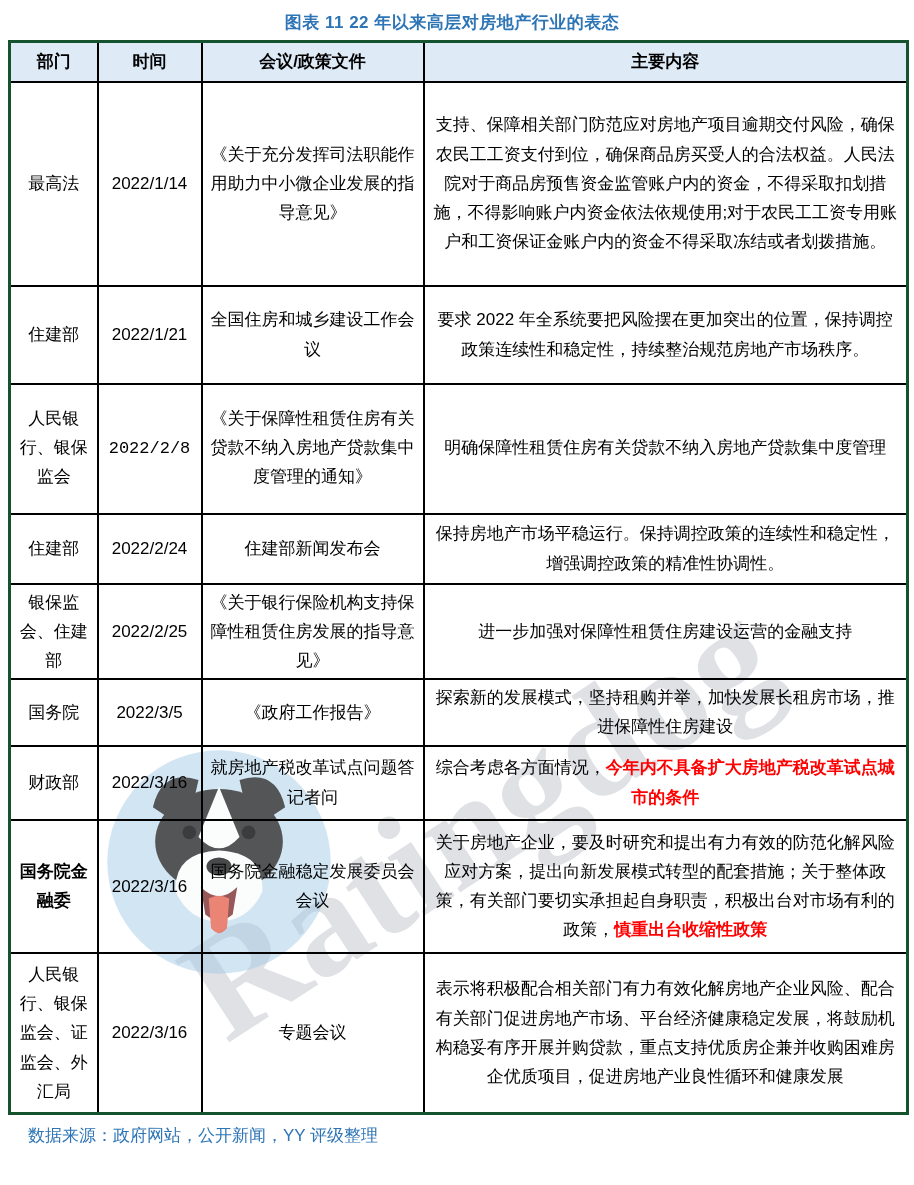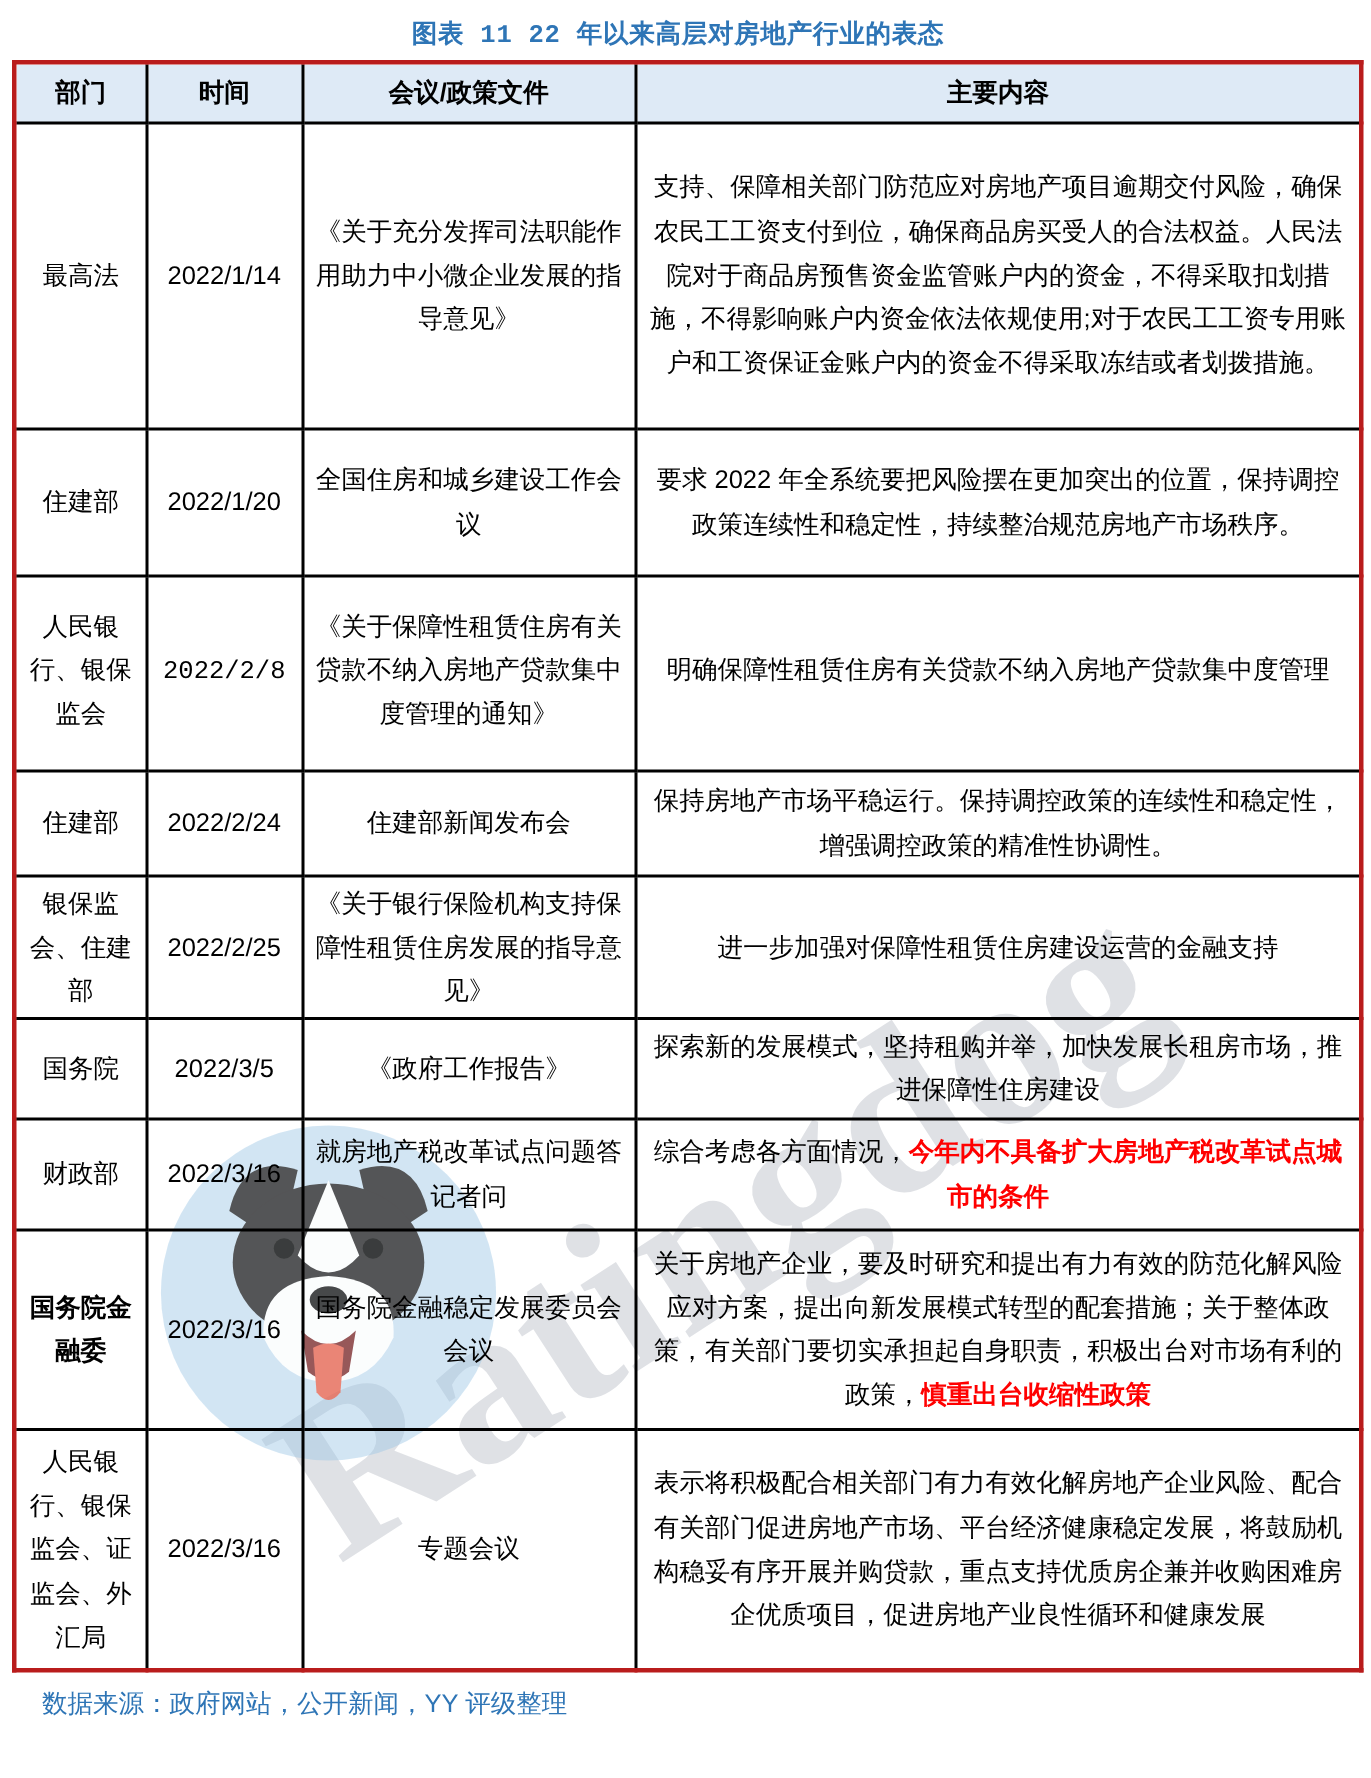--- a/index.html
+++ b/index.html
@@ -6,21 +6,20 @@
   body{
     width:914px;height:1185px;position:relative;overflow:hidden;
     font-family:"Liberation Sans","DejaVu Sans",sans-serif;
     -webkit-font-smoothing:antialiased;
   }
   .page-title{
     width:904px;text-align:center;
     padding-top:11px;
     font-size:17px;font-weight:bold;color:#2E75B6;
     letter-spacing:0.5px;
-    font-family:Liberation Mono, monospace;
   }
   .table-wrap{
     position:relative;
     margin:6px 0 0 8px;
     width:898px;
   }
   
   .wm-text{
     position:absolute;left:60px;top:555px;width:820px;height:450px;
     display:flex;align-items:center;justify-content:center;
@@ -40,21 +39,21 @@
     border-collapse:collapse;table-layout:fixed;width:898px;
     background:transparent;
   }
   table.policy th,table.policy td{
     border:2px solid #000;
     vertical-align:middle;text-align:center;
     font-size:17px;color:#000;
     padding:3px 6px;line-height:1.72;
     overflow:hidden;
   }
-  table.policy{border:3px solid #b91c1c;}
+  table.policy{border:3px solid #14532d;}
   table.policy th{
     background:#DEEAF6;font-weight:bold;font-size:17px;line-height:1.3;
   }
   td.cell-content{padding:3px 10px;}
   .red-seg{color:#FF0000;font-weight:bold;}
   .dept-red{color:#FF0000;font-weight:bold;}
   
   .footer-note{
     margin:9px 10px 0 28px;
     font-size:17px;color:#2E75B6;
@@ -104,21 +103,21 @@
     </thead>
     <tbody id="rows-body">
         <tr style="height: 204px;">
           <td>最高法</td>
           <td>2022/1/14</td>
           <td>《关于充分发挥司法职能作用助力中小微企业发展的指导意见》</td>
           <td class="cell-content"><span>支持、保障相关部门防范应对房地产项目逾期交付风险，确保农民工工资支付到位，确保商品房买受人的合法权益。人民法院对于商品房预售资金监管账户内的资金，不得采取扣划措施，不得影响账户内资金依法依规使用;对于农民工工资专用账户和工资保证金账户内的资金不得采取冻结或者划拨措施。</span></td>
         </tr>
         <tr style="height: 98px;">
           <td>住建部</td>
-          <td>2022/1/20</td>
+          <td>2022/1/21</td>
           <td>全国住房和城乡建设工作会议</td>
           <td class="cell-content"><span>要求 2022 年全系统要把风险摆在更加突出的位置，保持调控政策连续性和稳定性，持续整治规范房地产市场秩序。</span></td>
         </tr>
         <tr style="height: 130px; font-family: Liberation Mono, monospace;">
           <td>人民银行、银保监会</td>
           <td>2022/2/8</td>
           <td>《关于保障性租赁住房有关贷款不纳入房地产贷款集中度管理的通知》</td>
           <td class="cell-content"><span>明确保障性租赁住房有关贷款不纳入房地产贷款集中度管理</span></td>
         </tr>
         <tr style="height: 70px;">

